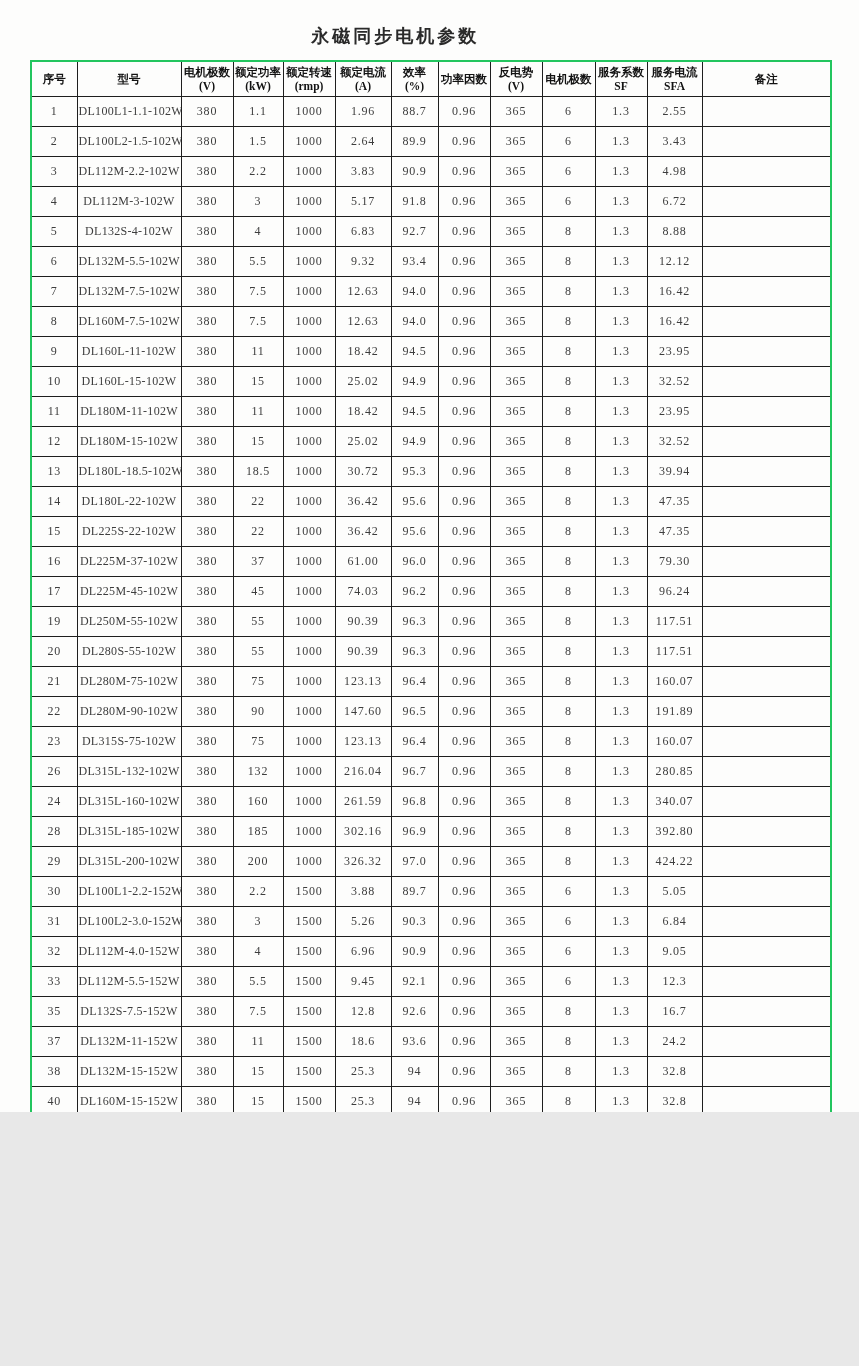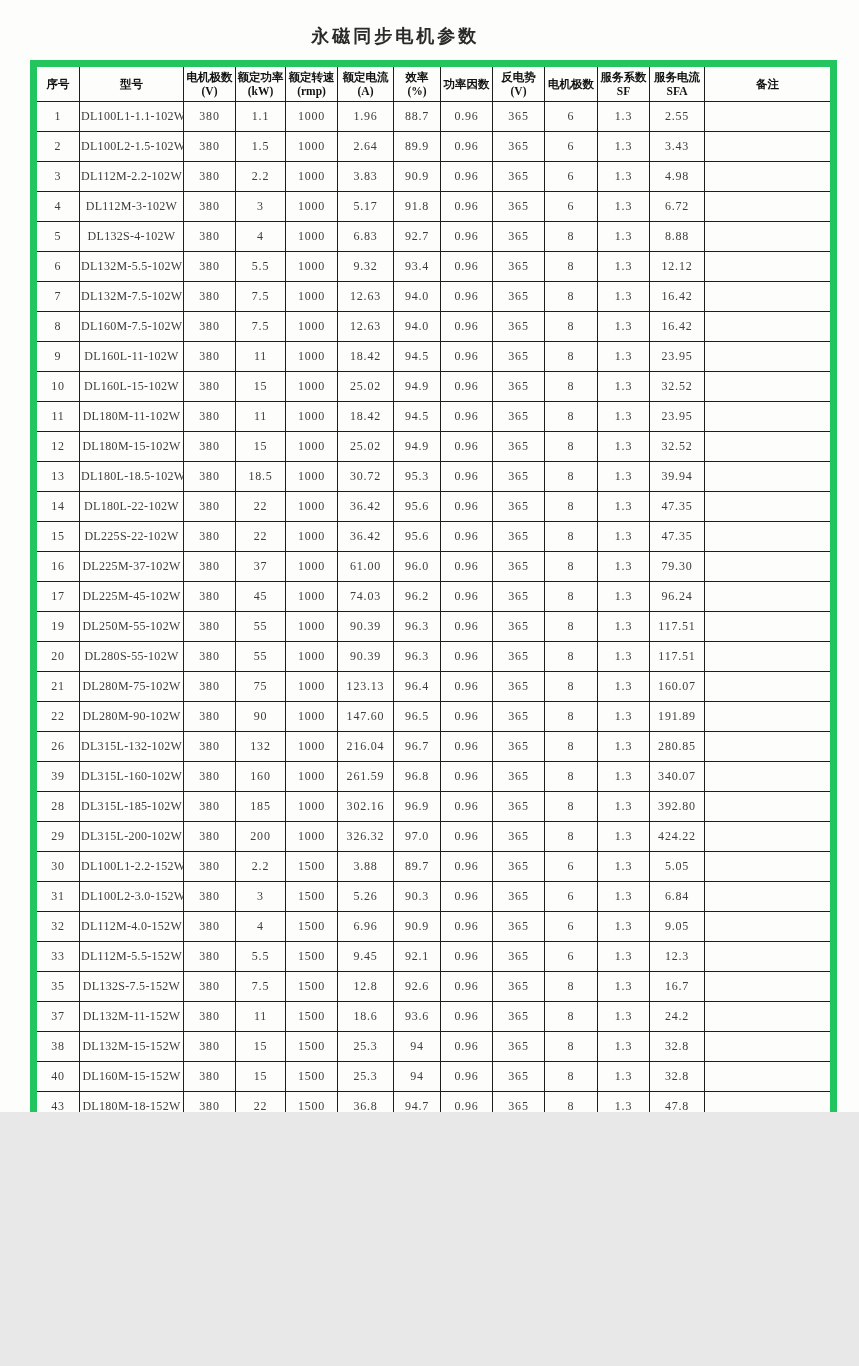--- a/index.html
+++ b/index.html
@@ -28,21 +28,21 @@
     color: #2a2a2a;
     margin: 0;
   }
   table.params {
     position: absolute;
     left: 30px;
     top: 60px;
     width: 800px;
     border-collapse: collapse;
     table-layout: fixed;
-    border: 7px solid #22c55e;
+    border: 2px solid #22c55e;
   }
   table.params th,
   table.params td {
     border: 1px solid #1e1e1e;
     text-align: center;
     vertical-align: middle;
     overflow: hidden;
     padding: 0 1px;
   }
   table.params thead th {
@@ -422,36 +422,51 @@
           <td class="cell-rated-current">147.60</td>
           <td class="cell-efficiency">96.5</td>
           <td class="cell-power-factor">0.96</td>
           <td class="cell-back-emf">365</td>
           <td class="cell-poles">8</td>
           <td class="cell-service-factor">1.3</td>
           <td class="cell-service-current">191.89</td>
           <td class="cell-remark"></td>
         </tr>
         <tr>
+          <td class="cell-index">23</td>
+          <td class="cell-model">DL315S-75-102W</td>
+          <td class="cell-rated-voltage">380</td>
+          <td class="cell-rated-power">75</td>
+          <td class="cell-rated-speed">1000</td>
+          <td class="cell-rated-current">123.13</td>
+          <td class="cell-efficiency">96.4</td>
+          <td class="cell-power-factor">0.96</td>
+          <td class="cell-back-emf">365</td>
+          <td class="cell-poles">8</td>
+          <td class="cell-service-factor">1.3</td>
+          <td class="cell-service-current">160.07</td>
+          <td class="cell-remark"></td>
+        </tr>
+        <tr>
           <td class="cell-index">26</td>
           <td class="cell-model">DL315L-132-102W</td>
           <td class="cell-rated-voltage">380</td>
           <td class="cell-rated-power">132</td>
           <td class="cell-rated-speed">1000</td>
           <td class="cell-rated-current">216.04</td>
           <td class="cell-efficiency">96.7</td>
           <td class="cell-power-factor">0.96</td>
           <td class="cell-back-emf">365</td>
           <td class="cell-poles">8</td>
           <td class="cell-service-factor">1.3</td>
           <td class="cell-service-current">280.85</td>
           <td class="cell-remark"></td>
         </tr>
         <tr>
-          <td class="cell-index">39</td>
+          <td class="cell-index">24</td>
           <td class="cell-model">DL315L-160-102W</td>
           <td class="cell-rated-voltage">380</td>
           <td class="cell-rated-power">160</td>
           <td class="cell-rated-speed">1000</td>
           <td class="cell-rated-current">261.59</td>
           <td class="cell-efficiency">96.8</td>
           <td class="cell-power-factor">0.96</td>
           <td class="cell-back-emf">365</td>
           <td class="cell-poles">8</td>
           <td class="cell-service-factor">1.3</td>

